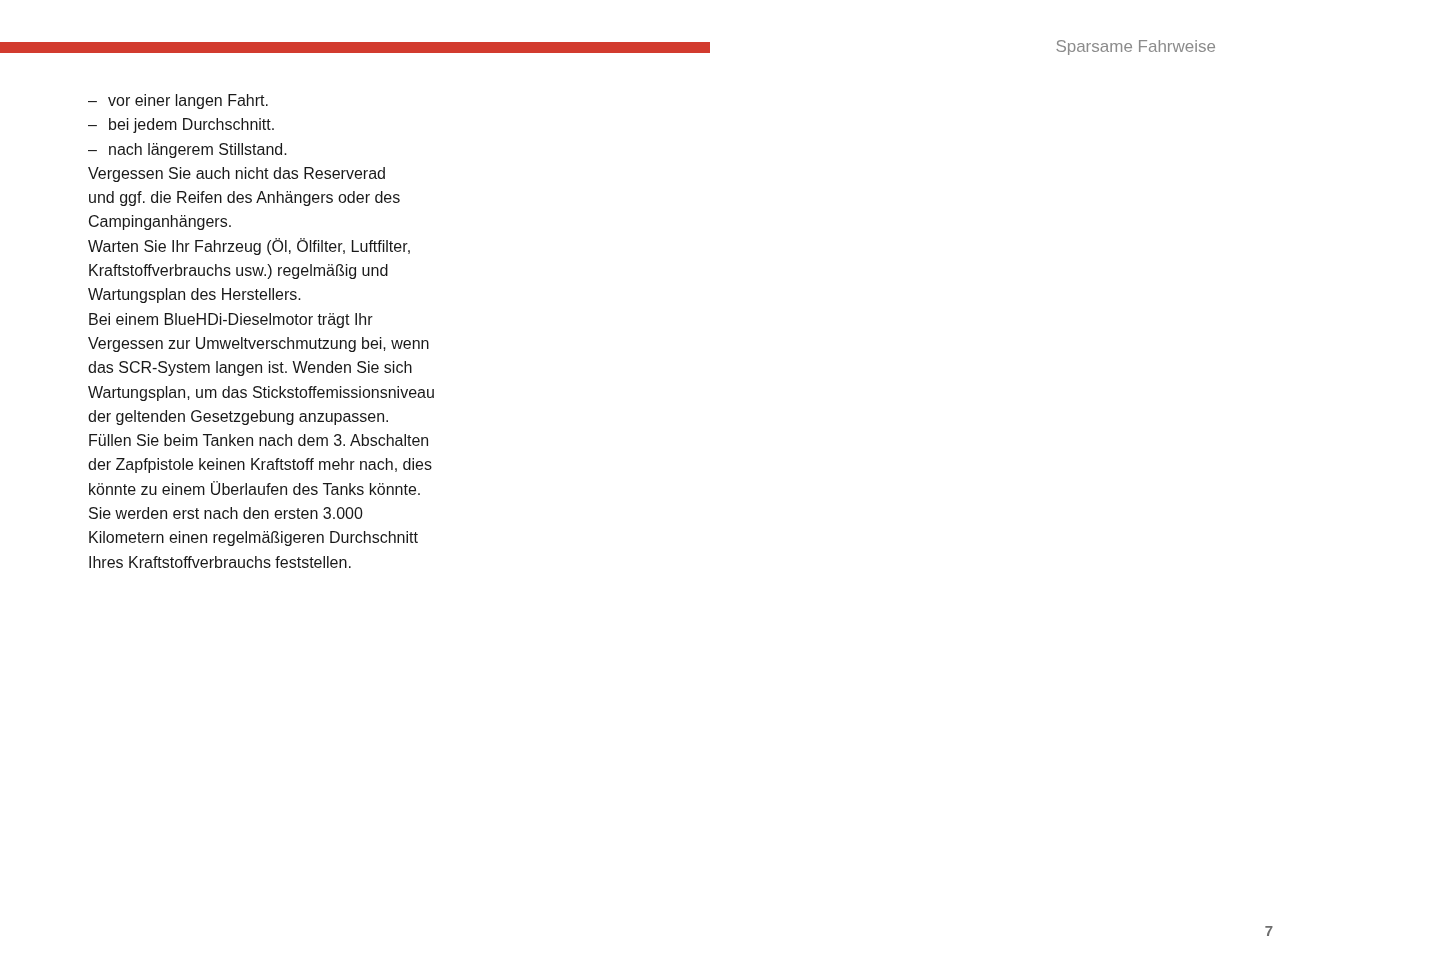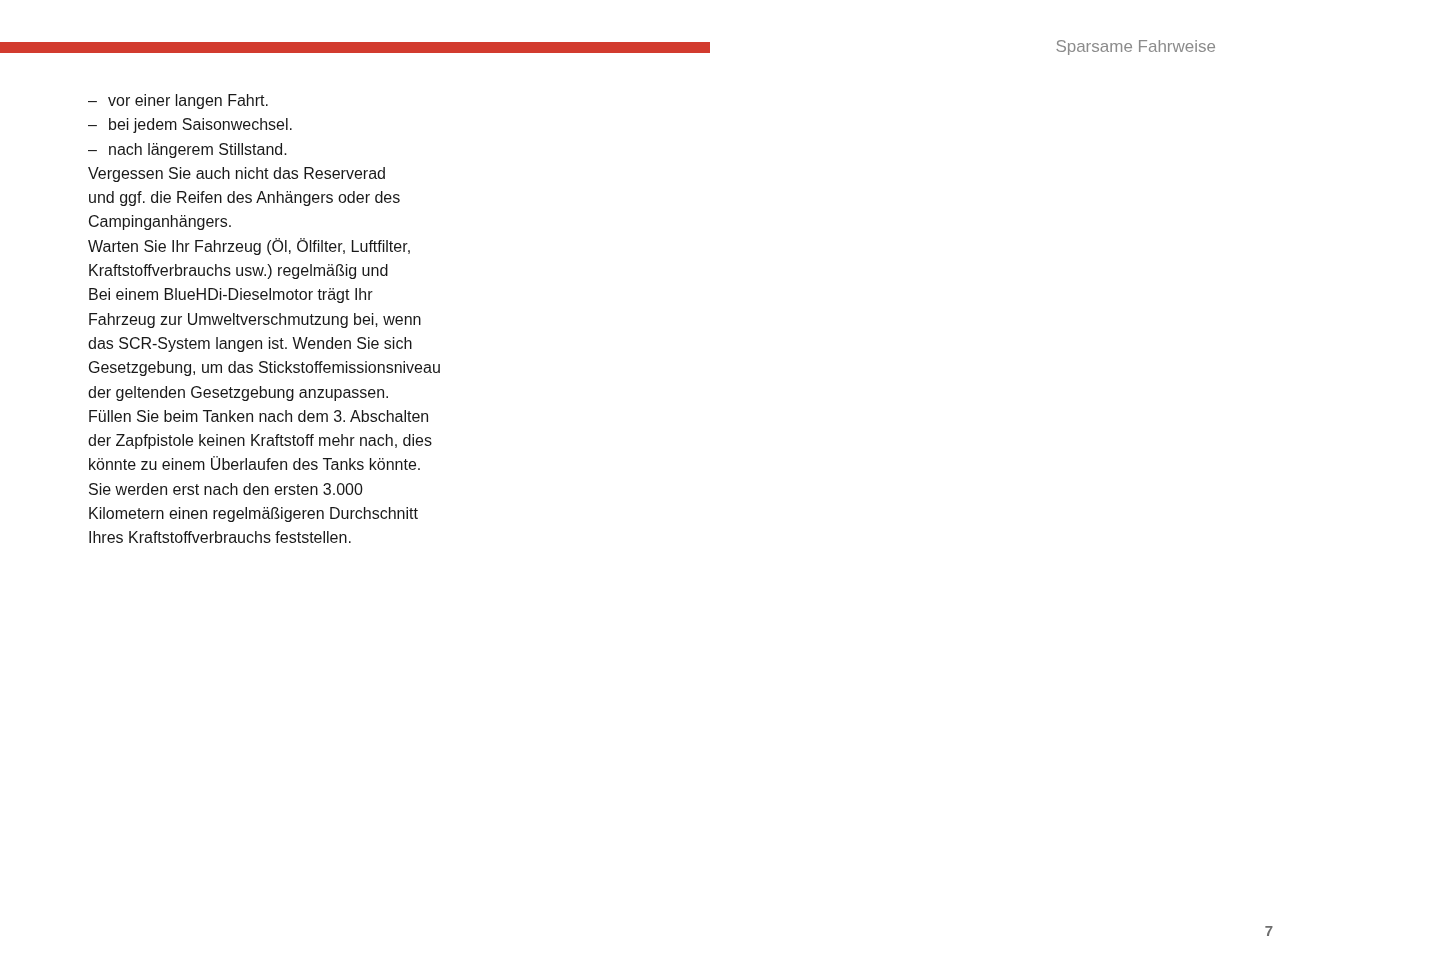--- a/index.html
+++ b/index.html
@@ -64,35 +64,36 @@
   <div class="accent-bar" style="background: rgb(210, 59, 46);"></div>
   <div class="header-title" style="color: rgb(140, 140, 140);">Sparsame Fahrweise</div>
 
   <div class="body-text" style="color: rgb(26, 26, 26);">
       <div class="line list-line">
         <span class="dash">–</span>
         <span>vor einer langen Fahrt.</span>
       </div>
       <div class="line list-line">
         <span class="dash">–</span>
-        <span>bei jedem Saisonwechsel.</span>
+        <span>bei jedem Durchschnitt.</span>
       </div>
       <div class="line list-line">
         <span class="dash">–</span>
         <span>nach längerem Stillstand.</span>
       </div>
       <div class="line">Vergessen Sie auch nicht das Reserverad</div>
       <div class="line">und ggf. die Reifen des Anhängers oder des</div>
       <div class="line">Campinganhängers.</div>
       <div class="line">Warten Sie Ihr Fahrzeug (Öl, Ölfilter, Luftfilter,</div>
       <div class="line">Kraftstoffverbrauchs usw.) regelmäßig und</div>
+      <div class="line">Wartungsplan des Herstellers.</div>
       <div class="line">Bei einem BlueHDi-Dieselmotor trägt Ihr</div>
-      <div class="line">Fahrzeug zur Umweltverschmutzung bei, wenn</div>
+      <div class="line">Vergessen zur Umweltverschmutzung bei, wenn</div>
       <div class="line">das SCR-System langen ist. Wenden Sie sich</div>
-      <div class="line">Gesetzgebung, um das Stickstoffemissionsniveau</div>
+      <div class="line">Wartungsplan, um das Stickstoffemissionsniveau</div>
       <div class="line">der geltenden Gesetzgebung anzupassen.</div>
       <div class="line">Füllen Sie beim Tanken nach dem 3. Abschalten</div>
       <div class="line">der Zapfpistole keinen Kraftstoff mehr nach, dies</div>
       <div class="line">könnte zu einem Überlaufen des Tanks könnte.</div>
       <div class="line">Sie werden erst nach den ersten 3.000</div>
       <div class="line">Kilometern einen regelmäßigeren Durchschnitt</div>
       <div class="line">Ihres Kraftstoffverbrauchs feststellen.</div>
     </div>
 
   <div class="page-number" style="color: rgb(110, 110, 110);">7</div>

